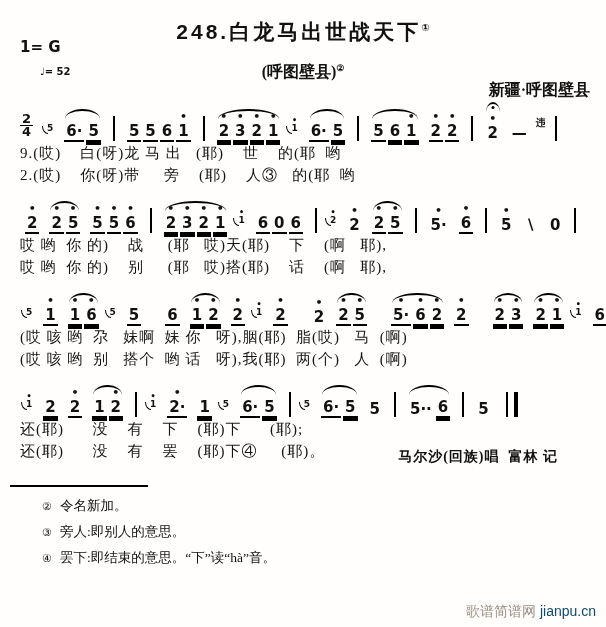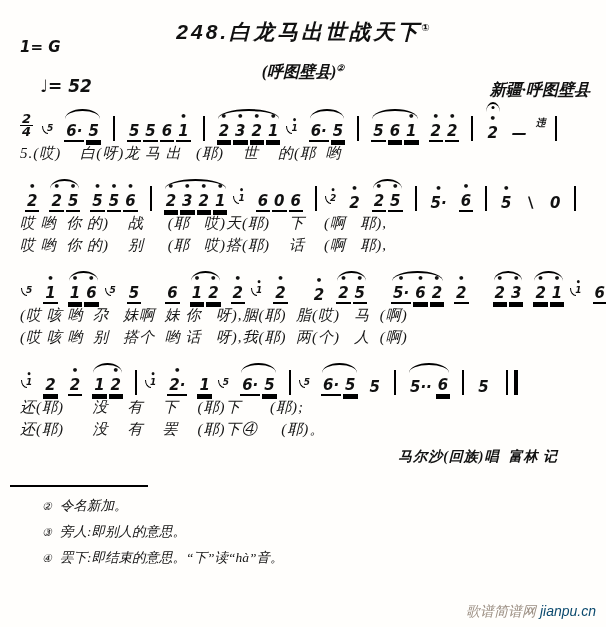--- a/index.html
+++ b/index.html
@@ -1,28 +1,28 @@
 <!DOCTYPE html>
 <html><head>
 <meta charset="utf-8">
 <style>
   html,body{margin:0;padding:0;}
   body{
     width:606px;height:627px;overflow:hidden;background:#fffefc;color:#111;
     font-family:"Liberation Serif","DejaVu Serif",serif;position:relative;
   }
-  .page{position:relative;width:606px;height:627px;font-style:italic;}
+  .page{position:relative;width:606px;height:627px;}
   
   .title-row{position:absolute;top:18px;left:0;width:100%;text-align:center;}
   .title{font-family:"Liberation Sans","DejaVu Sans",sans-serif;font-weight:bold;
     font-size:21px;letter-spacing:3px;display:inline-block;}
   .title sup{font-size:10px;letter-spacing:0;}
   .key-sig{position:absolute;left:20px;top:38px;font-weight:bold;font-size:15px;
     font-family:"DejaVu Sans",sans-serif;}
-  .tempo-row{position:absolute;left:40px;top:76px;font-weight:bold;font-size:17px;
+  .tempo-row{position:absolute;left:40px;top:66px;font-weight:bold;font-size:10px;
     font-family:"DejaVu Sans",sans-serif;}
   .subtitle-row{position:absolute;left:0;top:62px;width:100%;text-align:center;
     font-size:16px;font-weight:bold;}
   .subtitle-row sup{font-size:9px;}
   .region{position:absolute;right:16px;top:80px;font-weight:bold;font-size:16px;}
   
   .score{position:absolute;left:20px;top:104px;width:570px;}
   .system{margin-bottom:10px;}
   .notes-row{display:flex;align-items:flex-end;height:38px;
     font-family:"DejaVu Sans",sans-serif;font-weight:bold;font-size:15px;}
@@ -131,21 +131,22 @@
           <span class="bar"></span>
           <span class="grp">
             <span class="note"><span>2</span><span class="od">•</span><span class="ferm"></span></span>
           </span>
           <span class="grp">
             <span class="note"><span>—</span></span>
           </span>
           <span class="ann">违</span>
           <span class="bar"></span>
         </div>
-        <div class="lyric">5.(哎)    白(呀)龙 马 出   (耶)    世    的(耶  哟</div>
+        <div class="lyric">9.(哎)    白(呀)龙 马 出   (耶)    世    的(耶  哟</div>
+        <div class="lyric">2.(哎)    你(呀)带     旁    (耶)    人③   的(耶  哟</div>
       </div>
       <div class="system">
         <div class="notes-row">
           <span class="grp">
             <span class="note u1"><span>2</span><span class="od">•</span></span>
           </span>
           <span class="grp slur">
             <span class="note u1"><span>2</span><span class="od">•</span></span>
             <span class="note u1"><span>5</span><span class="od">•</span></span>
           </span>

